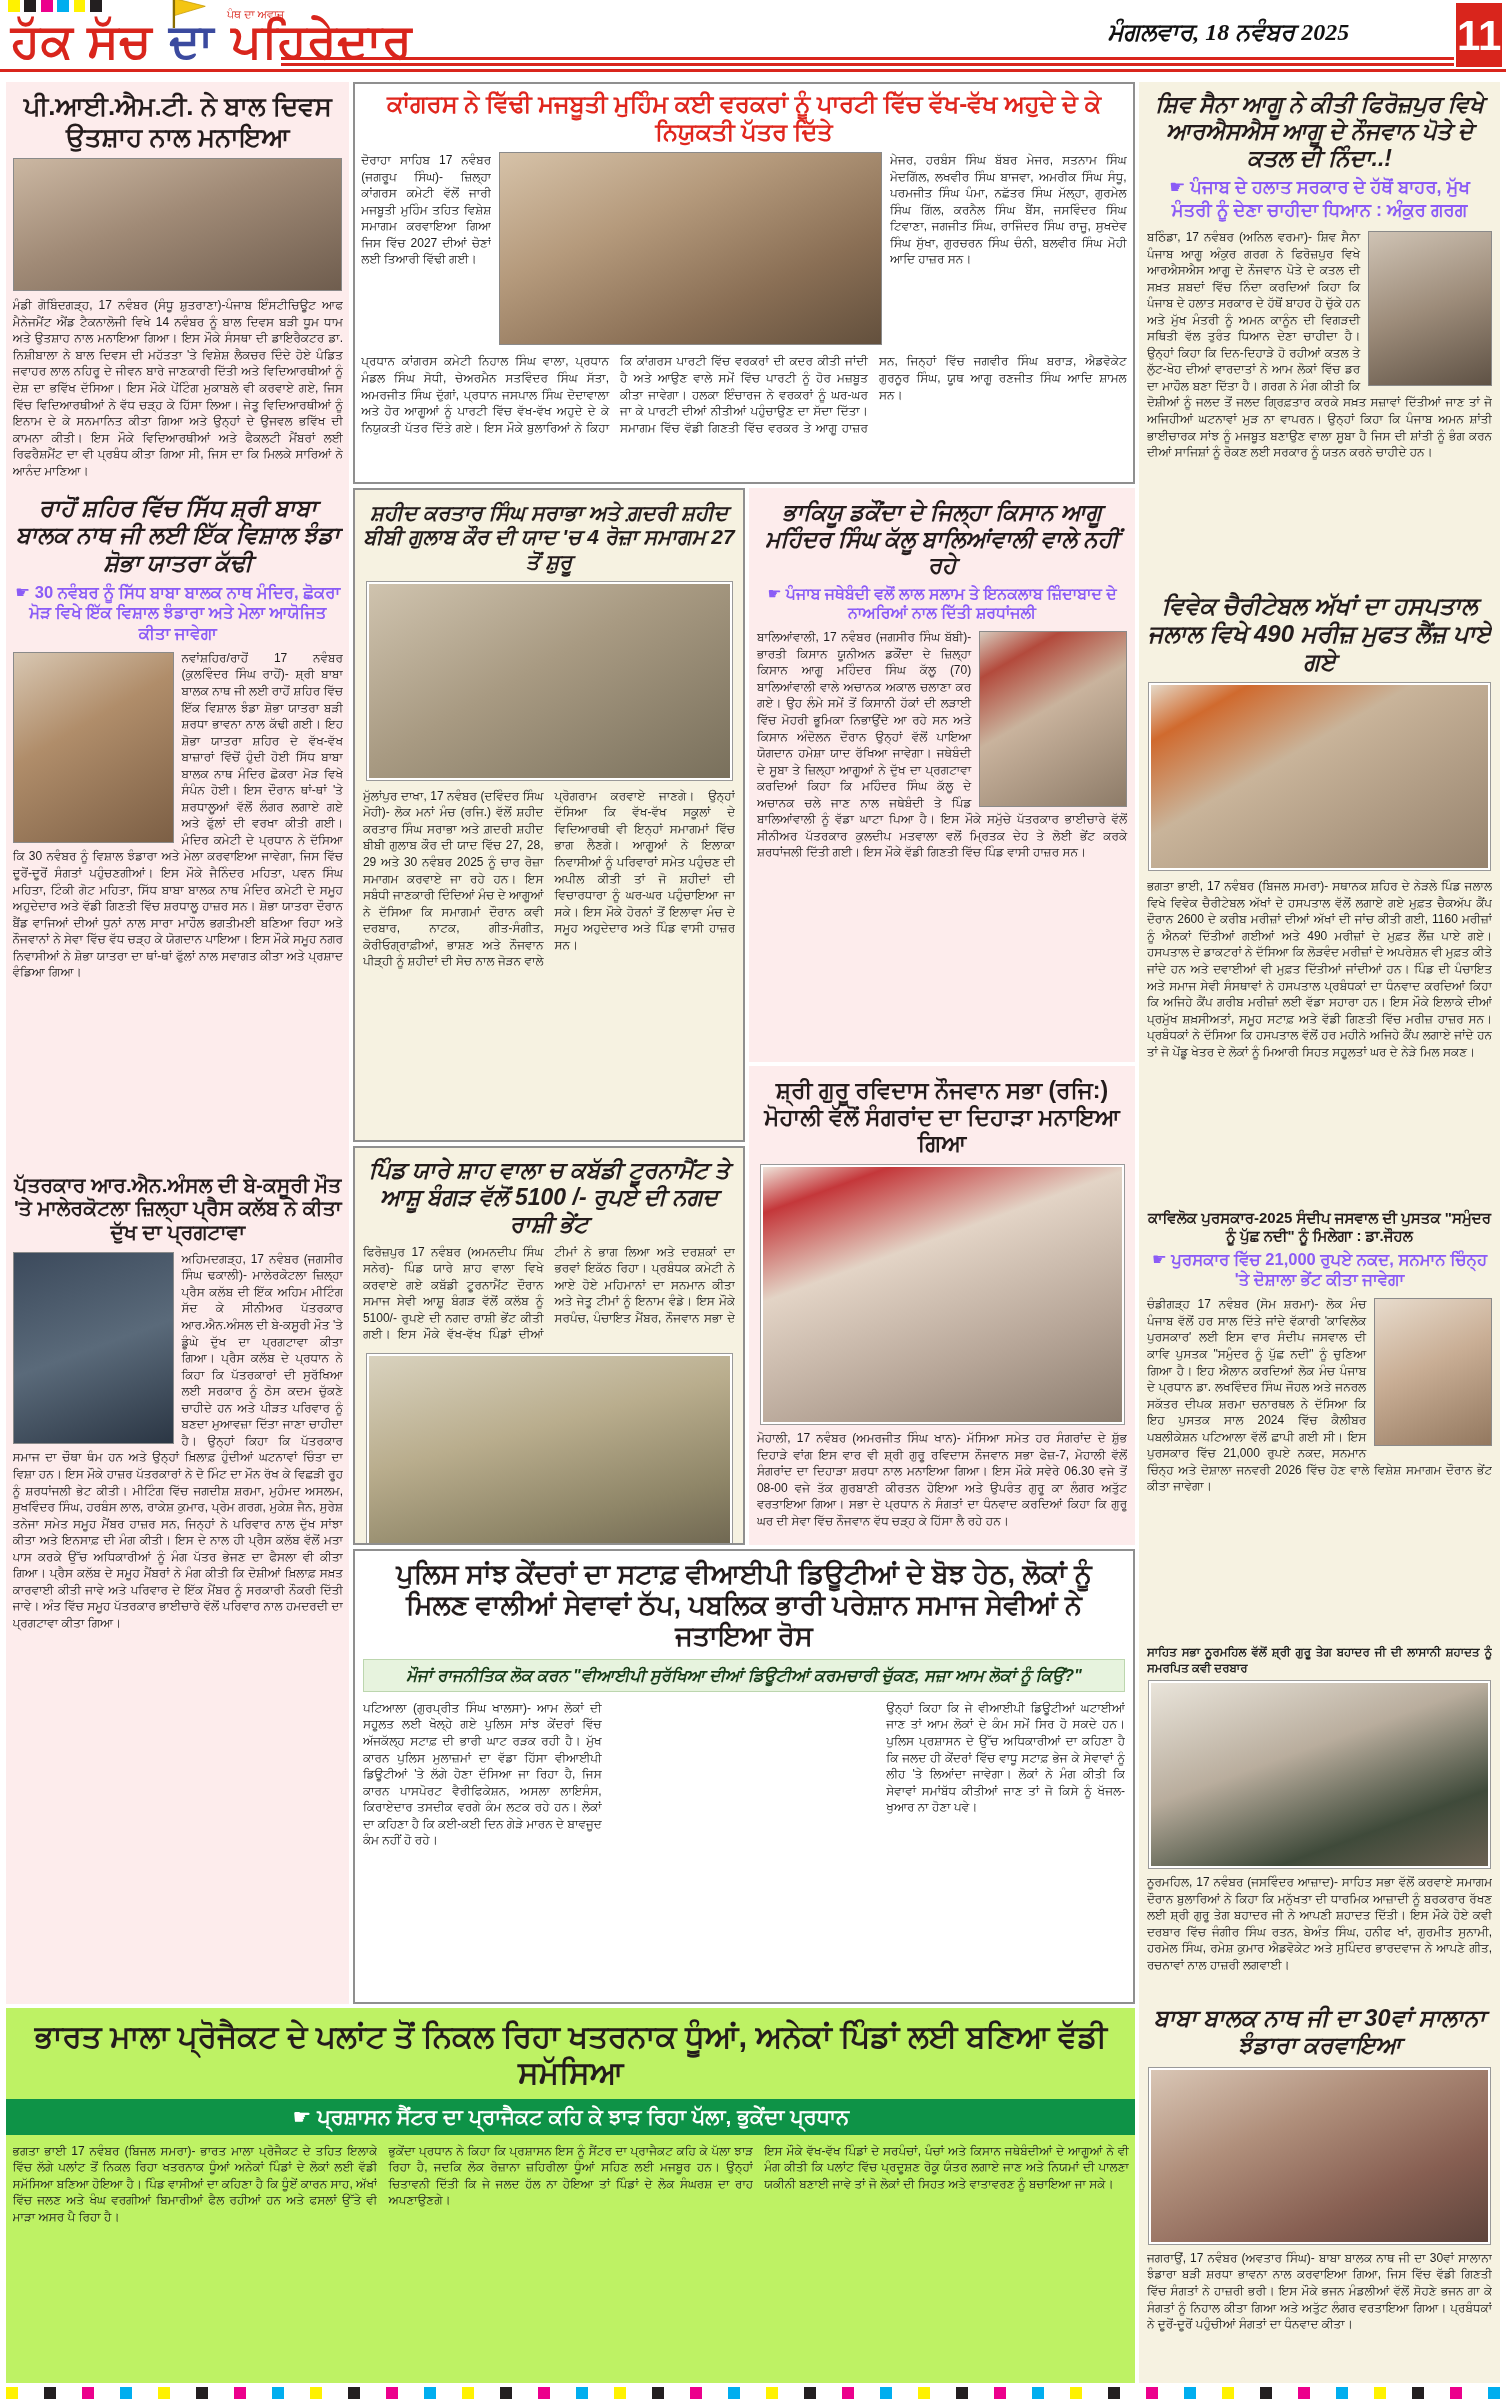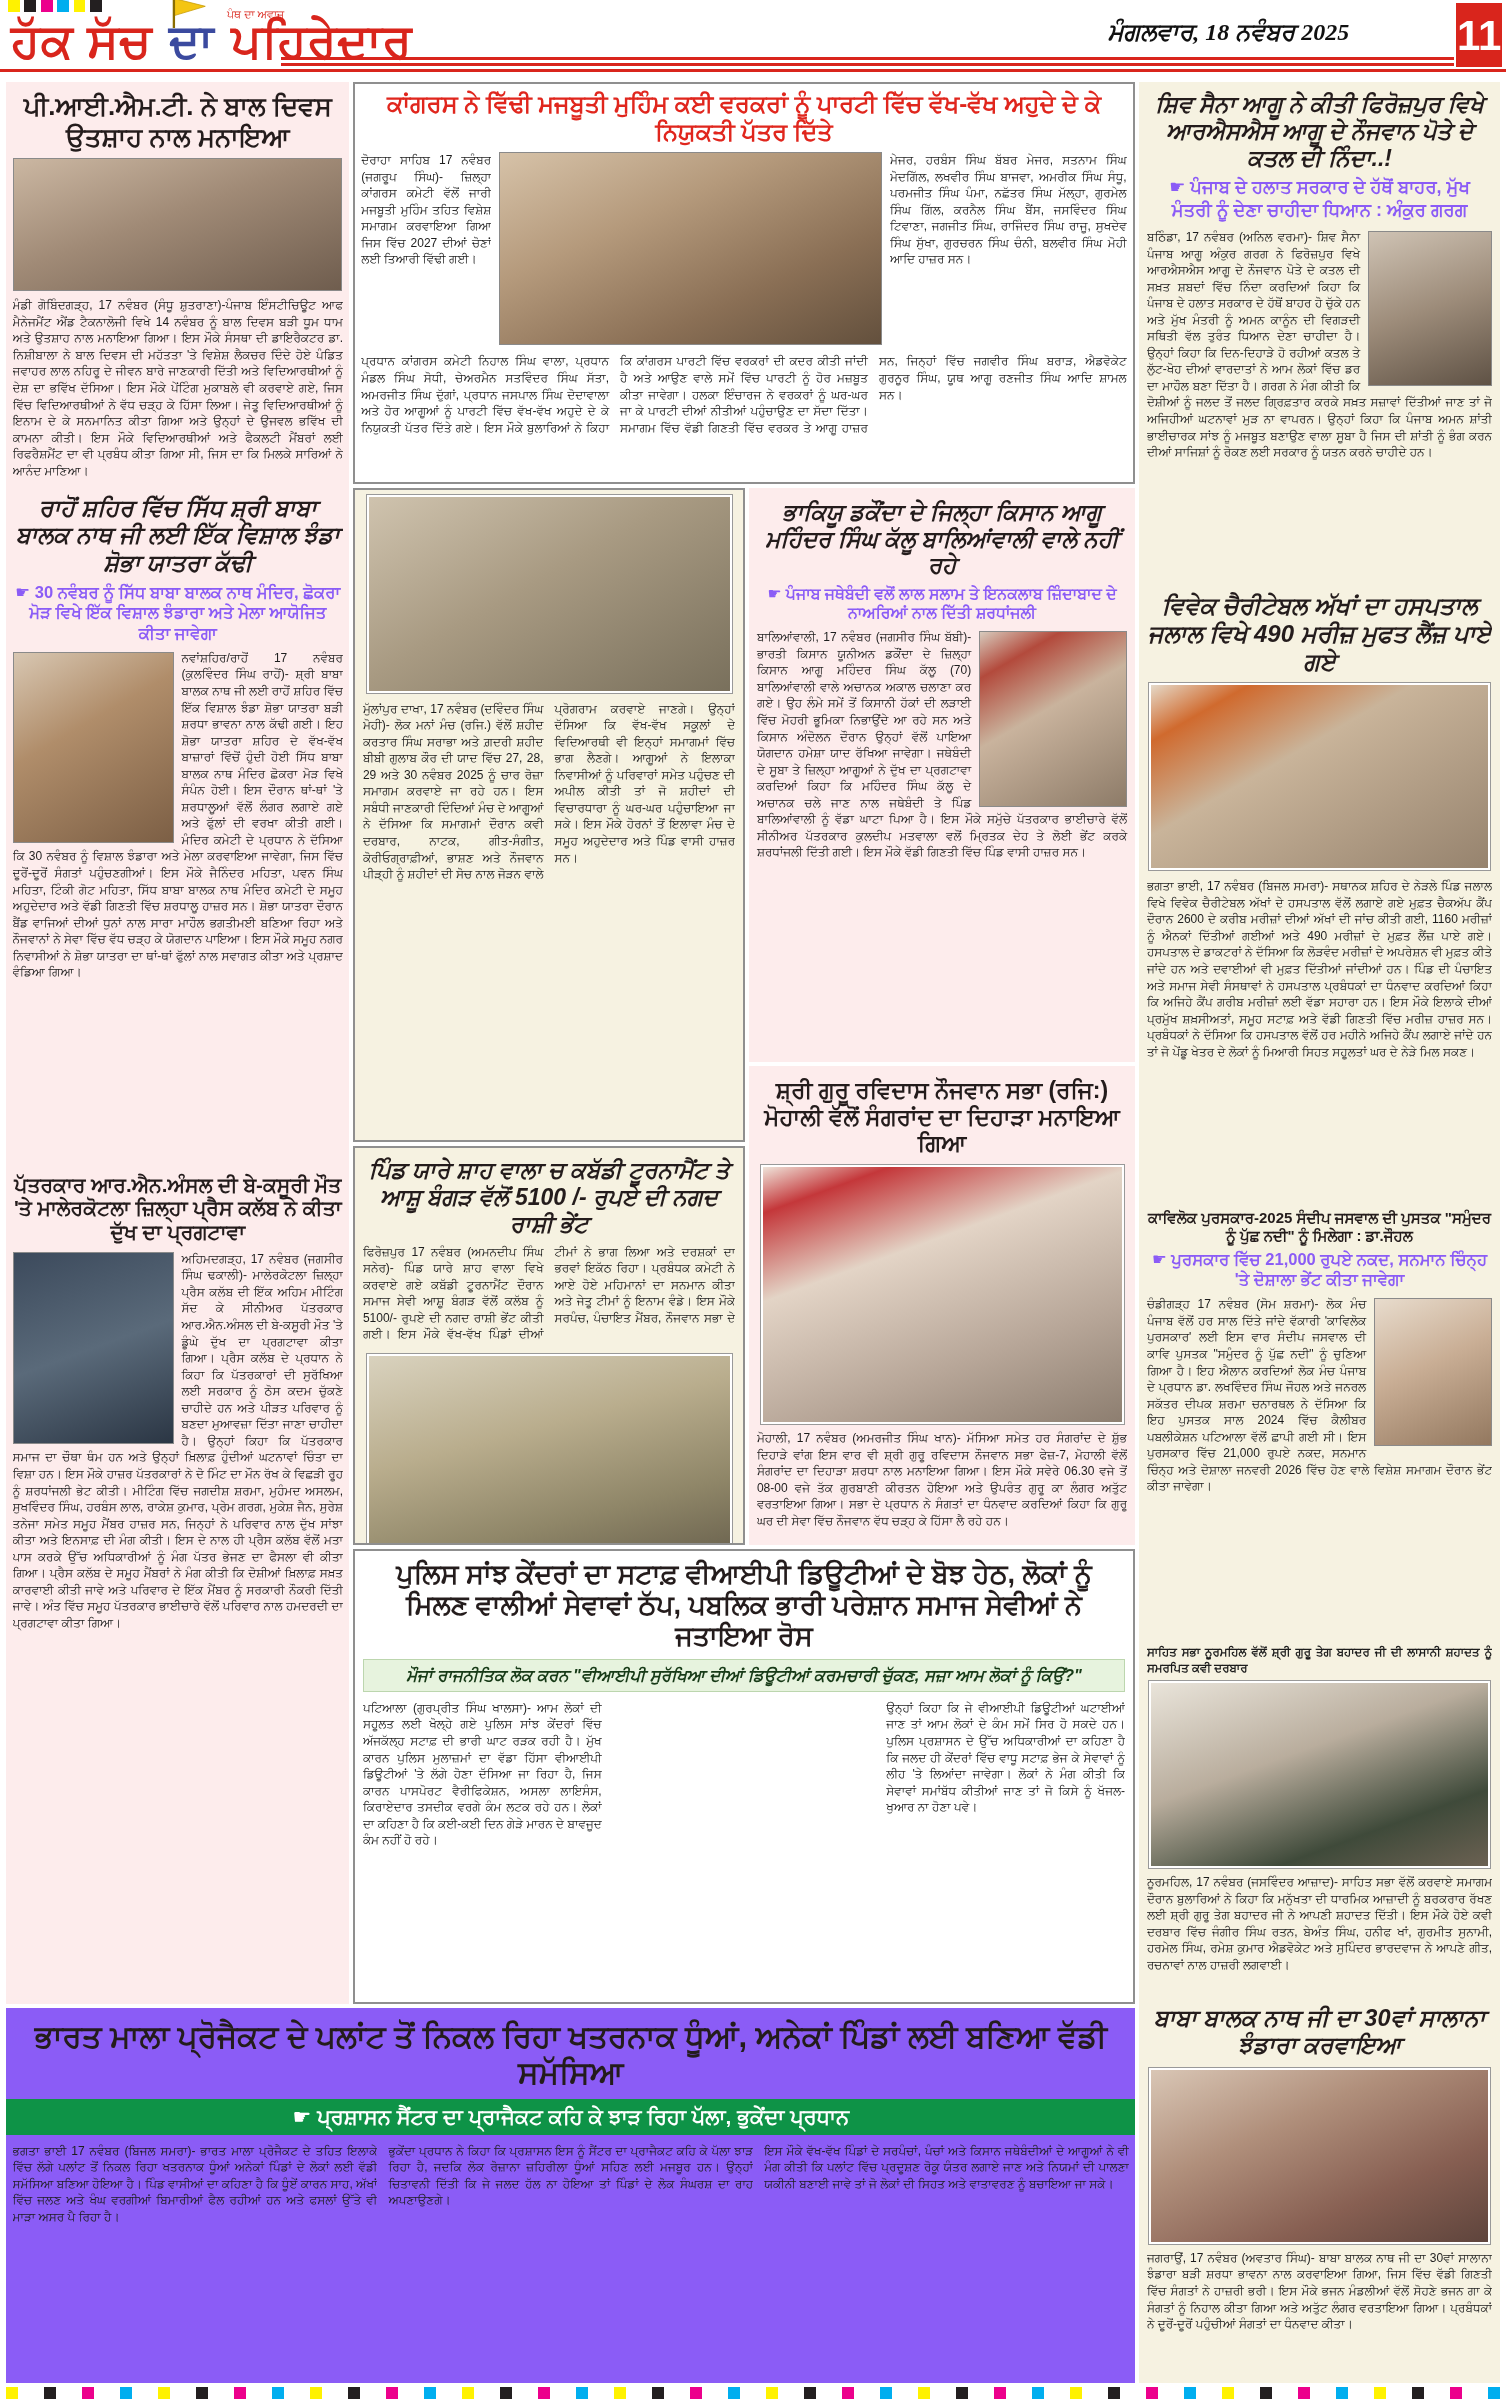--- a/index.html
+++ b/index.html
@@ -93,20 +93,21 @@
     <div class="headline" style="font-size:24px;color:#e0261d;margin:3.1px 0 6.3px;">ਕਾਂਗਰਸ ਨੇ ਵਿੱਢੀ ਮਜਬੂਤੀ ਮੁਹਿੰਮ ਕਈ ਵਰਕਰਾਂ ਨੂੰ ਪਾਰਟੀ ਵਿੱਚ ਵੱਖ-ਵੱਖ ਅਹੁਦੇ ਦੇ ਕੇ ਨਿਯੁਕਤੀ ਪੱਤਰ ਦਿੱਤੇ</div>
     <div style="display:flex;gap:7.9px;">
       <div class="pbody" style="width:130px;flex:none;overflow:hidden;height:195px;">ਦੋਰਾਹਾ ਸਾਹਿਬ 17 ਨਵੰਬਰ (ਜਗਰੂਪ ਸਿੰਘ)- ਜ਼ਿਲ੍ਹਾ ਕਾਂਗਰਸ ਕਮੇਟੀ ਵੱਲੋਂ ਜਾਰੀ ਮਜਬੂਤੀ ਮੁਹਿੰਮ ਤਹਿਤ ਵਿਸ਼ੇਸ਼ ਸਮਾਗਮ ਕਰਵਾਇਆ ਗਿਆ ਜਿਸ ਵਿੱਚ 2027 ਦੀਆਂ ਚੋਣਾਂ ਲਈ ਤਿਆਰੀ ਵਿੱਢੀ ਗਈ।</div>
       <div class="photo" style="width:383px;height:193px;flex:none;background:linear-gradient(155deg,#d6c2a8 0%,#b59a7c 35%,#8a6f55 70%,#63503d 100%);"></div>
       <div class="pbody" style="flex:1;overflow:hidden;height:195px;">ਮੇਜਰ, ਹਰਬੰਸ ਸਿੰਘ ਬੱਬਰ ਮੇਜਰ, ਸਤਨਾਮ ਸਿੰਘ ਮੋਦਗਿੱਲ, ਲਖਵੀਰ ਸਿੰਘ ਬਾਜਵਾ, ਅਮਰੀਕ ਸਿੰਘ ਸੰਧੂ, ਪਰਮਜੀਤ ਸਿੰਘ ਪੰਮਾ, ਨਛੱਤਰ ਸਿੰਘ ਮੱਲ੍ਹਾ, ਗੁਰਮੇਲ ਸਿੰਘ ਗਿੱਲ, ਕਰਨੈਲ ਸਿੰਘ ਬੈਂਸ, ਜਸਵਿੰਦਰ ਸਿੰਘ ਟਿਵਾਣਾ, ਜਗਜੀਤ ਸਿੰਘ, ਰਾਜਿੰਦਰ ਸਿੰਘ ਰਾਜੂ, ਸੁਖਦੇਵ ਸਿੰਘ ਸੁੱਖਾ, ਗੁਰਚਰਨ ਸਿੰਘ ਚੰਨੀ, ਬਲਵੀਰ ਸਿੰਘ ਮੋਹੀ ਆਦਿ ਹਾਜ਼ਰ ਸਨ।</div>
     </div>
     <div class="pbody cols3 clip" style="margin-top:6.3px;height:140px;">ਪ੍ਰਧਾਨ ਕਾਂਗਰਸ ਕਮੇਟੀ ਨਿਹਾਲ ਸਿੰਘ ਵਾਲਾ, ਪ੍ਰਧਾਨ ਮੰਡਲ ਸਿੰਘ ਸੋਧੀ, ਚੇਅਰਮੈਨ ਸਤਵਿੰਦਰ ਸਿੰਘ ਸੱਤਾ, ਅਮਰਜੀਤ ਸਿੰਘ ਦੁੱਗਾਂ, ਪ੍ਰਧਾਨ ਜਸਪਾਲ ਸਿੰਘ ਦੋਦਾਵਾਲਾ ਅਤੇ ਹੋਰ ਆਗੂਆਂ ਨੂੰ ਪਾਰਟੀ ਵਿੱਚ ਵੱਖ-ਵੱਖ ਅਹੁਦੇ ਦੇ ਕੇ ਨਿਯੁਕਤੀ ਪੱਤਰ ਦਿੱਤੇ ਗਏ। ਇਸ ਮੌਕੇ ਬੁਲਾਰਿਆਂ ਨੇ ਕਿਹਾ ਕਿ ਕਾਂਗਰਸ ਪਾਰਟੀ ਵਿੱਚ ਵਰਕਰਾਂ ਦੀ ਕਦਰ ਕੀਤੀ ਜਾਂਦੀ ਹੈ ਅਤੇ ਆਉਣ ਵਾਲੇ ਸਮੇਂ ਵਿੱਚ ਪਾਰਟੀ ਨੂੰ ਹੋਰ ਮਜ਼ਬੂਤ ਕੀਤਾ ਜਾਵੇਗਾ। ਹਲਕਾ ਇੰਚਾਰਜ ਨੇ ਵਰਕਰਾਂ ਨੂੰ ਘਰ-ਘਰ ਜਾ ਕੇ ਪਾਰਟੀ ਦੀਆਂ ਨੀਤੀਆਂ ਪਹੁੰਚਾਉਣ ਦਾ ਸੱਦਾ ਦਿੱਤਾ। ਸਮਾਗਮ ਵਿੱਚ ਵੱਡੀ ਗਿਣਤੀ ਵਿੱਚ ਵਰਕਰ ਤੇ ਆਗੂ ਹਾਜ਼ਰ ਸਨ, ਜਿਨ੍ਹਾਂ ਵਿੱਚ ਜਗਵੀਰ ਸਿੰਘ ਬਰਾੜ, ਐਡਵੋਕੇਟ ਗੁਰਨੂਰ ਸਿੰਘ, ਯੂਥ ਆਗੂ ਰਣਜੀਤ ਸਿੰਘ ਆਦਿ ਸ਼ਾਮਲ ਸਨ।</div>
   </div>
 
   <div class="abs box gbord clip" style="left:353px;top:488px;width:392px;height:654px;background:#f6f2e1;padding:4.7px 7.9px;">
+    <div class="headline" style="font-size:21px;font-style:italic;margin:6.3px 0 7.9px;">ਸ਼ਹੀਦ ਕਰਤਾਰ ਸਿੰਘ ਸਰਾਭਾ ਅਤੇ ਗ਼ਦਰੀ ਸ਼ਹੀਦ ਬੀਬੀ ਗੁਲਾਬ ਕੌਰ ਦੀ ਯਾਦ 'ਚ 4 ਰੋਜ਼ਾ ਸਮਾਗਮ 27 ਤੋਂ ਸ਼ੁਰੂ</div>
     <div class="photo wb" style="width:365px;height:198px;margin:0 auto 7.9px;background:linear-gradient(150deg,#cfc3ae 0%,#a89a82 45%,#79705c 100%);"></div>
     <div class="pbody cols2 clip" style="height:393px;">ਮੁੱਲਾਂਪੁਰ ਦਾਖਾ, 17 ਨਵੰਬਰ (ਦਵਿੰਦਰ ਸਿੰਘ ਮੋਹੀ)- ਲੋਕ ਮਨਾਂ ਮੰਚ (ਰਜਿ.) ਵੱਲੋਂ ਸ਼ਹੀਦ ਕਰਤਾਰ ਸਿੰਘ ਸਰਾਭਾ ਅਤੇ ਗ਼ਦਰੀ ਸ਼ਹੀਦ ਬੀਬੀ ਗੁਲਾਬ ਕੌਰ ਦੀ ਯਾਦ ਵਿੱਚ 27, 28, 29 ਅਤੇ 30 ਨਵੰਬਰ 2025 ਨੂੰ ਚਾਰ ਰੋਜ਼ਾ ਸਮਾਗਮ ਕਰਵਾਏ ਜਾ ਰਹੇ ਹਨ। ਇਸ ਸਬੰਧੀ ਜਾਣਕਾਰੀ ਦਿੰਦਿਆਂ ਮੰਚ ਦੇ ਆਗੂਆਂ ਨੇ ਦੱਸਿਆ ਕਿ ਸਮਾਗਮਾਂ ਦੌਰਾਨ ਕਵੀ ਦਰਬਾਰ, ਨਾਟਕ, ਗੀਤ-ਸੰਗੀਤ, ਕੋਰੀਓਗ੍ਰਾਫ਼ੀਆਂ, ਭਾਸ਼ਣ ਅਤੇ ਨੌਜਵਾਨ ਪੀੜ੍ਹੀ ਨੂੰ ਸ਼ਹੀਦਾਂ ਦੀ ਸੋਚ ਨਾਲ ਜੋੜਨ ਵਾਲੇ ਪ੍ਰੋਗਰਾਮ ਕਰਵਾਏ ਜਾਣਗੇ। ਉਨ੍ਹਾਂ ਦੱਸਿਆ ਕਿ ਵੱਖ-ਵੱਖ ਸਕੂਲਾਂ ਦੇ ਵਿਦਿਆਰਥੀ ਵੀ ਇਨ੍ਹਾਂ ਸਮਾਗਮਾਂ ਵਿੱਚ ਭਾਗ ਲੈਣਗੇ। ਆਗੂਆਂ ਨੇ ਇਲਾਕਾ ਨਿਵਾਸੀਆਂ ਨੂੰ ਪਰਿਵਾਰਾਂ ਸਮੇਤ ਪਹੁੰਚਣ ਦੀ ਅਪੀਲ ਕੀਤੀ ਤਾਂ ਜੋ ਸ਼ਹੀਦਾਂ ਦੀ ਵਿਚਾਰਧਾਰਾ ਨੂੰ ਘਰ-ਘਰ ਪਹੁੰਚਾਇਆ ਜਾ ਸਕੇ। ਇਸ ਮੌਕੇ ਹੋਰਨਾਂ ਤੋਂ ਇਲਾਵਾ ਮੰਚ ਦੇ ਸਮੂਹ ਅਹੁਦੇਦਾਰ ਅਤੇ ਪਿੰਡ ਵਾਸੀ ਹਾਜ਼ਰ ਸਨ।</div>
   </div>
 
   <div class="abs box gbord clip" style="left:353px;top:1146px;width:392px;height:399px;background:#f6f2e1;padding:4.7px 7.9px;">
     <div class="headline" style="font-size:23px;font-style:italic;margin:4.7px 0 6.3px;">ਪਿੰਡ ਯਾਰੇ ਸ਼ਾਹ ਵਾਲਾ ਚ ਕਬੱਡੀ ਟੂਰਨਾਮੈਂਟ ਤੇ ਆਸ਼ੂ ਬੰਗੜ ਵੱਲੋਂ 5100 /- ਰੁਪਏ ਦੀ ਨਗਦ ਰਾਸ਼ੀ ਭੇਂਟ</div>
     <div class="pbody cols2 clip" style="height:102px;">ਫਿਰੋਜ਼ਪੁਰ 17 ਨਵੰਬਰ (ਅਮਨਦੀਪ ਸਿੰਘ ਸਨੇਰ)- ਪਿੰਡ ਯਾਰੇ ਸ਼ਾਹ ਵਾਲਾ ਵਿਖੇ ਕਰਵਾਏ ਗਏ ਕਬੱਡੀ ਟੂਰਨਾਮੈਂਟ ਦੌਰਾਨ ਸਮਾਜ ਸੇਵੀ ਆਸ਼ੂ ਬੰਗੜ ਵੱਲੋਂ ਕਲੱਬ ਨੂੰ 5100/- ਰੁਪਏ ਦੀ ਨਗਦ ਰਾਸ਼ੀ ਭੇਂਟ ਕੀਤੀ ਗਈ। ਇਸ ਮੌਕੇ ਵੱਖ-ਵੱਖ ਪਿੰਡਾਂ ਦੀਆਂ ਟੀਮਾਂ ਨੇ ਭਾਗ ਲਿਆ ਅਤੇ ਦਰਸ਼ਕਾਂ ਦਾ ਭਰਵਾਂ ਇਕੱਠ ਰਿਹਾ। ਪ੍ਰਬੰਧਕ ਕਮੇਟੀ ਨੇ ਆਏ ਹੋਏ ਮਹਿਮਾਨਾਂ ਦਾ ਸਨਮਾਨ ਕੀਤਾ ਅਤੇ ਜੇਤੂ ਟੀਮਾਂ ਨੂੰ ਇਨਾਮ ਵੰਡੇ। ਇਸ ਮੌਕੇ ਸਰਪੰਚ, ਪੰਚਾਇਤ ਮੈਂਬਰ, ਨੌਜਵਾਨ ਸਭਾ ਦੇ ਮੈਂਬਰ ਅਤੇ ਇਲਾਕੇ ਦੀਆਂ ਪ੍ਰਮੁੱਖ ਸ਼ਖ਼ਸੀਅਤਾਂ ਹਾਜ਼ਰ ਸਨ।</div>
     <div class="photo wb" style="width:365px;height:198px;margin:7.9px auto 0;background:linear-gradient(165deg,#d9d2be 0%,#b9ad8d 40%,#8f8668 75%,#6d6550 100%);"></div>
   </div>
 
@@ -168,21 +169,21 @@
       <div class="pbody clip" style="height:110px;">ਨੂਰਮਹਿਲ, 17 ਨਵੰਬਰ (ਜਸਵਿੰਦਰ ਆਜ਼ਾਦ)- ਸਾਹਿਤ ਸਭਾ ਵੱਲੋਂ ਕਰਵਾਏ ਸਮਾਗਮ ਦੌਰਾਨ ਬੁਲਾਰਿਆਂ ਨੇ ਕਿਹਾ ਕਿ ਮਨੁੱਖਤਾ ਦੀ ਧਾਰਮਿਕ ਆਜ਼ਾਦੀ ਨੂੰ ਬਰਕਰਾਰ ਰੱਖਣ ਲਈ ਸ਼੍ਰੀ ਗੁਰੂ ਤੇਗ ਬਹਾਦਰ ਜੀ ਨੇ ਆਪਣੀ ਸ਼ਹਾਦਤ ਦਿੱਤੀ। ਇਸ ਮੌਕੇ ਹੋਏ ਕਵੀ ਦਰਬਾਰ ਵਿੱਚ ਜੰਗੀਰ ਸਿੰਘ ਰਤਨ, ਬੇਅੰਤ ਸਿੰਘ, ਹਨੀਫ ਖਾਂ, ਗੁਰਮੀਤ ਸੁਨਾਮੀ, ਹਰਮੇਲ ਸਿੰਘ, ਰਮੇਸ਼ ਕੁਮਾਰ ਐਡਵੋਕੇਟ ਅਤੇ ਸੁਪਿੰਦਰ ਭਾਰਦਵਾਜ ਨੇ ਆਪਣੇ ਗੀਤ, ਰਚਨਾਵਾਂ ਨਾਲ ਹਾਜ਼ਰੀ ਲਗਵਾਈ।</div>
     </div>
 
     <div class="clip" style="height:369px;">
       <div class="headline" style="font-size:23.6px;font-style:italic;margin:6.3px 0 7.9px;">ਬਾਬਾ ਬਾਲਕ ਨਾਥ ਜੀ ਦਾ 30ਵਾਂ ਸਾਲਾਨਾ ਝੰਡਾਰਾ ਕਰਵਾਇਆ</div>
       <div class="photo wb" style="width:341px;height:176px;margin:0 auto 6.3px;background:linear-gradient(155deg,#d9c6b5 0%,#b08f7b 35%,#875f52 70%,#5e443c 100%);"></div>
       <div class="pbody clip" style="height:104px;">ਜਗਰਾਉਂ, 17 ਨਵੰਬਰ (ਅਵਤਾਰ ਸਿੰਘ)- ਬਾਬਾ ਬਾਲਕ ਨਾਥ ਜੀ ਦਾ 30ਵਾਂ ਸਾਲਾਨਾ ਝੰਡਾਰਾ ਬੜੀ ਸ਼ਰਧਾ ਭਾਵਨਾ ਨਾਲ ਕਰਵਾਇਆ ਗਿਆ, ਜਿਸ ਵਿੱਚ ਵੱਡੀ ਗਿਣਤੀ ਵਿੱਚ ਸੰਗਤਾਂ ਨੇ ਹਾਜ਼ਰੀ ਭਰੀ। ਇਸ ਮੌਕੇ ਭਜਨ ਮੰਡਲੀਆਂ ਵੱਲੋਂ ਸੋਹਣੇ ਭਜਨ ਗਾ ਕੇ ਸੰਗਤਾਂ ਨੂੰ ਨਿਹਾਲ ਕੀਤਾ ਗਿਆ ਅਤੇ ਅਤੁੱਟ ਲੰਗਰ ਵਰਤਾਇਆ ਗਿਆ। ਪ੍ਰਬੰਧਕਾਂ ਨੇ ਦੂਰੋਂ-ਦੂਰੋਂ ਪਹੁੰਚੀਆਂ ਸੰਗਤਾਂ ਦਾ ਧੰਨਵਾਦ ਕੀਤਾ।</div>
     </div>
   </div>
 
-  <div class="abs box clip" style="left:6.3px;top:2008px;width:1129px;height:375px;background:#8b5cf6;">
+  <div class="abs box clip" style="left:6.3px;top:2008px;width:1129px;height:375px;background:#bef264;">
     <div class="headline" style="font-size:31px;margin:11px 7.9px 7.9px;">ਭਾਰਤ ਮਾਲਾ ਪ੍ਰੋਜੈਕਟ ਦੇ ਪਲਾਂਟ ਤੋਂ ਨਿਕਲ ਰਿਹਾ ਖਤਰਨਾਕ ਧੂੰਆਂ, ਅਨੇਕਾਂ ਪਿੰਡਾਂ ਲਈ ਬਣਿਆ ਵੱਡੀ ਸਮੱਸਿਆ</div>
     <div class="greenbar">☛ ਪ੍ਰਸ਼ਾਸਨ ਸੈਂਟਰ ਦਾ ਪ੍ਰਾਜੈਕਟ ਕਹਿ ਕੇ ਝਾੜ ਰਿਹਾ ਪੱਲਾ, ਭੁਕੇਂਦਾ ਪ੍ਰਧਾਨ</div>
     <div style="display:flex;gap:11px;padding:7.9px 6.3px 0;">
       <div class="pbody clip" style="flex:1;height:259px;">ਭਗਤਾ ਭਾਈ 17 ਨਵੰਬਰ (ਬਿਜਲ ਸਮਰਾ)- ਭਾਰਤ ਮਾਲਾ ਪ੍ਰੋਜੈਕਟ ਦੇ ਤਹਿਤ ਇਲਾਕੇ ਵਿੱਚ ਲੱਗੇ ਪਲਾਂਟ ਤੋਂ ਨਿਕਲ ਰਿਹਾ ਖਤਰਨਾਕ ਧੂੰਆਂ ਅਨੇਕਾਂ ਪਿੰਡਾਂ ਦੇ ਲੋਕਾਂ ਲਈ ਵੱਡੀ ਸਮੱਸਿਆ ਬਣਿਆ ਹੋਇਆ ਹੈ। ਪਿੰਡ ਵਾਸੀਆਂ ਦਾ ਕਹਿਣਾ ਹੈ ਕਿ ਧੂੰਏਂ ਕਾਰਨ ਸਾਹ, ਅੱਖਾਂ ਵਿੱਚ ਜਲਣ ਅਤੇ ਖੰਘ ਵਰਗੀਆਂ ਬਿਮਾਰੀਆਂ ਫੈਲ ਰਹੀਆਂ ਹਨ ਅਤੇ ਫਸਲਾਂ ਉੱਤੇ ਵੀ ਮਾੜਾ ਅਸਰ ਪੈ ਰਿਹਾ ਹੈ।</div>
       <div class="pbody clip" style="flex:1;height:259px;">ਭੁਕੇਂਦਾ ਪ੍ਰਧਾਨ ਨੇ ਕਿਹਾ ਕਿ ਪ੍ਰਸ਼ਾਸਨ ਇਸ ਨੂੰ ਸੈਂਟਰ ਦਾ ਪ੍ਰਾਜੈਕਟ ਕਹਿ ਕੇ ਪੱਲਾ ਝਾੜ ਰਿਹਾ ਹੈ, ਜਦਕਿ ਲੋਕ ਰੋਜ਼ਾਨਾ ਜ਼ਹਿਰੀਲਾ ਧੂੰਆਂ ਸਹਿਣ ਲਈ ਮਜਬੂਰ ਹਨ। ਉਨ੍ਹਾਂ ਚਿਤਾਵਨੀ ਦਿੱਤੀ ਕਿ ਜੇ ਜਲਦ ਹੱਲ ਨਾ ਹੋਇਆ ਤਾਂ ਪਿੰਡਾਂ ਦੇ ਲੋਕ ਸੰਘਰਸ਼ ਦਾ ਰਾਹ ਅਪਣਾਉਣਗੇ।</div>
       <div class="pbody clip" style="flex:1;height:259px;">ਇਸ ਮੌਕੇ ਵੱਖ-ਵੱਖ ਪਿੰਡਾਂ ਦੇ ਸਰਪੰਚਾਂ, ਪੰਚਾਂ ਅਤੇ ਕਿਸਾਨ ਜਥੇਬੰਦੀਆਂ ਦੇ ਆਗੂਆਂ ਨੇ ਵੀ ਮੰਗ ਕੀਤੀ ਕਿ ਪਲਾਂਟ ਵਿੱਚ ਪ੍ਰਦੂਸ਼ਣ ਰੋਕੂ ਯੰਤਰ ਲਗਾਏ ਜਾਣ ਅਤੇ ਨਿਯਮਾਂ ਦੀ ਪਾਲਣਾ ਯਕੀਨੀ ਬਣਾਈ ਜਾਵੇ ਤਾਂ ਜੋ ਲੋਕਾਂ ਦੀ ਸਿਹਤ ਅਤੇ ਵਾਤਾਵਰਣ ਨੂੰ ਬਚਾਇਆ ਜਾ ਸਕੇ।</div>
     </div>
   </div>
 
   <div class="abs" style="left:6.3px;top:2387px;width:1494px;height:12.6px;" data-regstrip="40">

